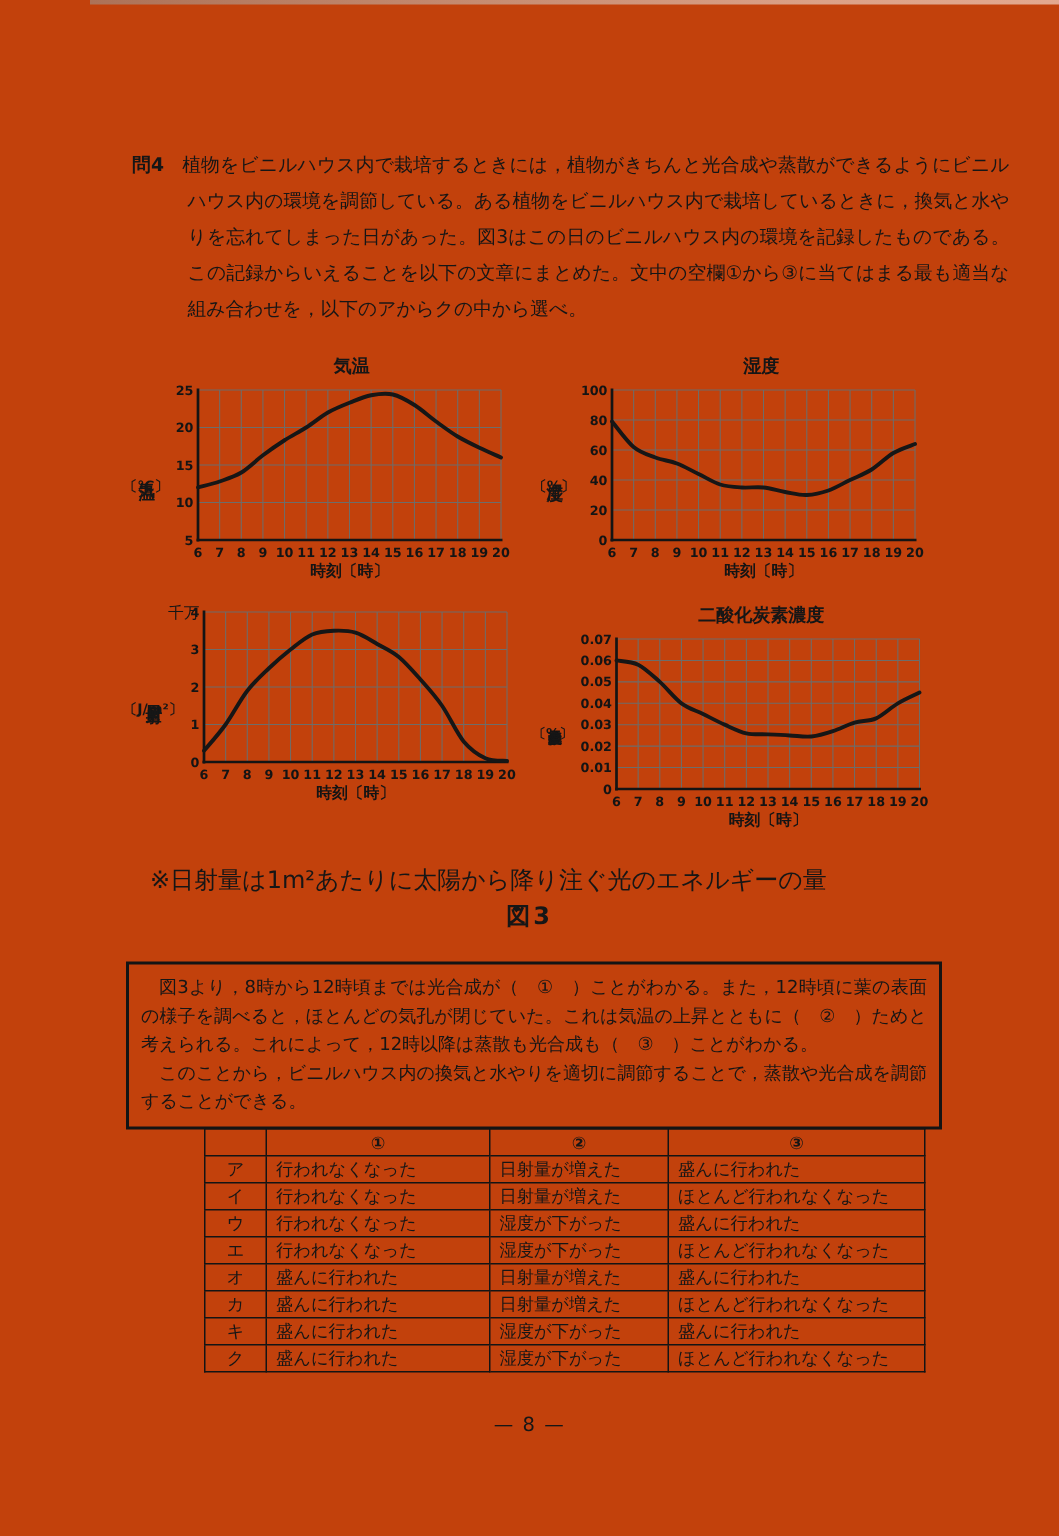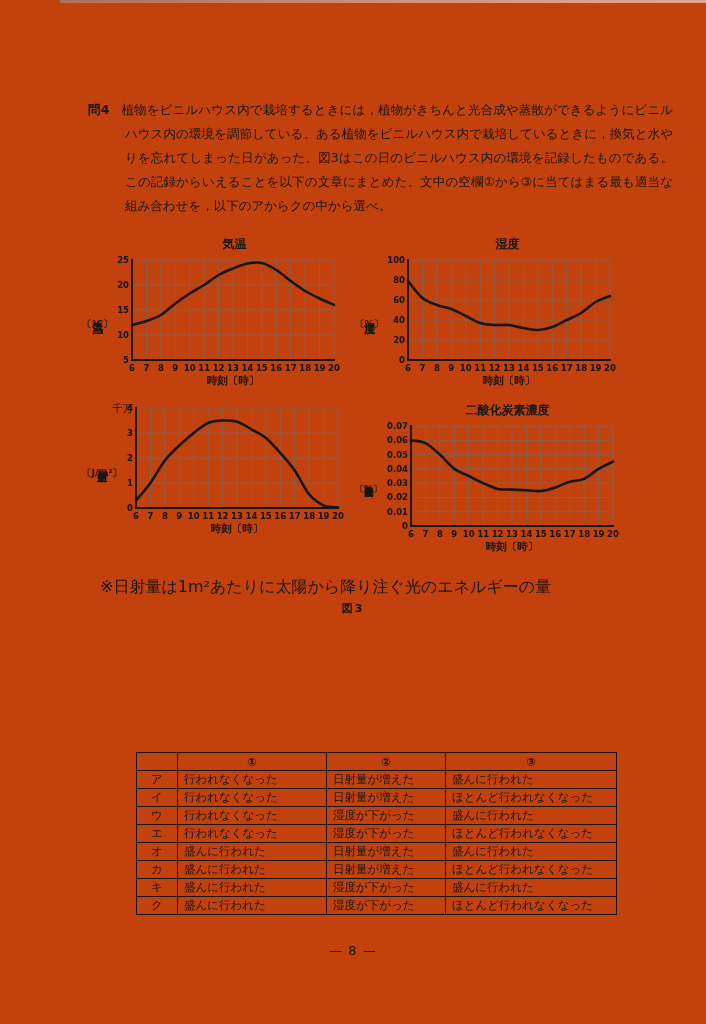--- a/index.html
+++ b/index.html
@@ -54,21 +54,21 @@
   .c4 .vert{font-size:9px;letter-spacing:0;}
   .c4 .unit{font-size:9px;}
   svg.plot{display:block;flex:0 0 auto;}
   
   .footnote{
     position:absolute;left:100px;top:577px;
     font-size:16px;font-weight:500;
   }
   .figcap{
     position:absolute;left:0;top:601px;width:706px;text-align:center;
-    font-size:11px;font-weight:600;letter-spacing:2px;
+    font-size:16px;font-weight:600;letter-spacing:2px;
   }
   
   .passage{
     position:absolute;left:84px;top:641px;width:524px;
     border:2px solid #141414;
     padding:6px 8px 7px 8px;
     font-size:12px;line-height:19px;text-align:justify;
   }
   .passage p{margin:0;text-indent:1em;}
   
@@ -331,20 +331,24 @@
           <text x="231" y="117" text-anchor="middle" font-size="8.5" font-weight="600" fill="#141414">20</text>
           <text x="130" y="130" text-anchor="middle" font-size="10.5" font-weight="600" fill="#141414">時刻〔時〕</text>
           <path d="M29,20.285714285714306C31.4,20.8 38.6,20.8 43.4,23.1C48.2,25.5 53.0,30.3 57.9,34.6C62.7,38.9 67.5,45.3 72.3,48.9C77.1,52.4 81.9,53.6 86.7,56.0C91.5,58.4 96.3,61.0 101.1,63.1C106.0,65.3 110.8,67.8 115.6,68.9C120.4,69.9 125.2,69.3 130.0,69.6C134.8,69.8 139.6,70.0 144.4,70.3C149.2,70.5 154.0,71.5 158.9,71.0C163.7,70.5 168.5,69.0 173.3,67.4C178.1,65.9 182.9,63.1 187.7,61.7C192.5,60.3 197.3,61.0 202.1,58.9C207.0,56.7 211.8,51.7 216.6,48.9C221.4,46.0 228.6,42.9 231.0,41.7" fill="none" stroke="#161616" stroke-width="2.6" stroke-linecap="round" stroke-linejoin="round"></path>
         </svg>
     </div>
   </div>
 
   <div class="footnote">※日射量は1m²あたりに太陽から降り注ぐ光のエネルギーの量</div>
   <div class="figcap">図3</div>
 
+  <div class="passage">
+    <p>図3より，8時から12時頃までは光合成が（　①　）ことがわかる。また，12時頃に葉の表面の様子を調べると，ほとんどの気孔が閉じていた。これは気温の上昇とともに（　②　）ためと考えられる。これによって，12時以降は蒸散も光合成も（　③　）ことがわかる。</p>
+    <p>このことから，ビニルハウス内の換気と水やりを適切に調節することで，蒸散や光合成を調節することができる。</p>
+  </div>
 
   <table class="opts">
     <thead>
         <tr>
           <th class="letter"></th>
           <th class="cell1">①</th>
           <th class="cell2">②</th>
           <th class="cell3">③</th>
         </tr>
       </thead>

